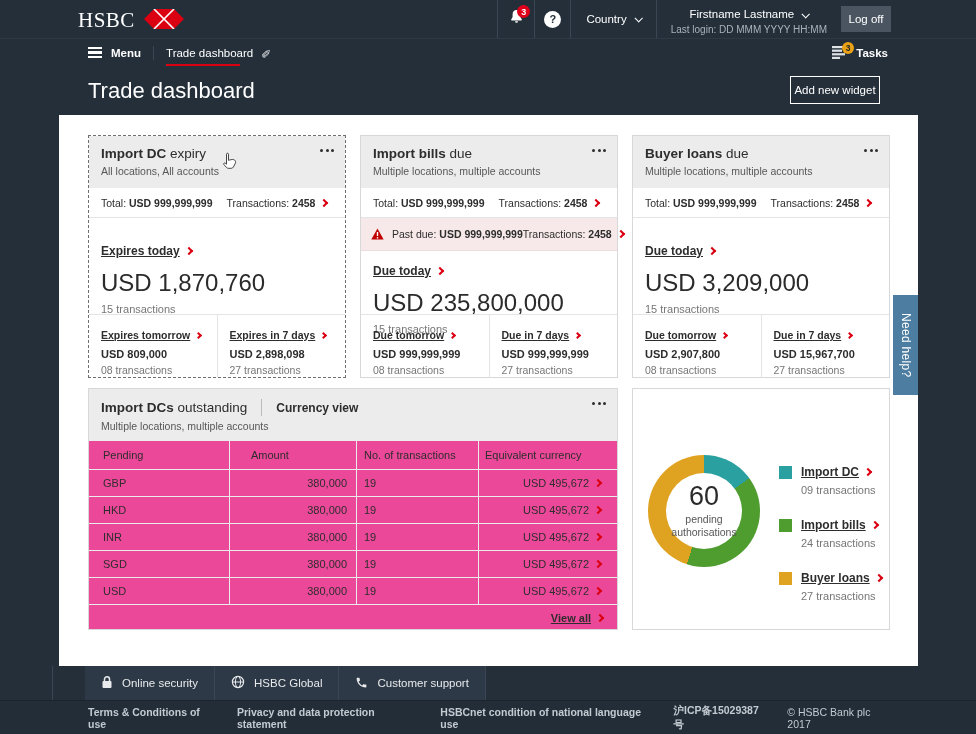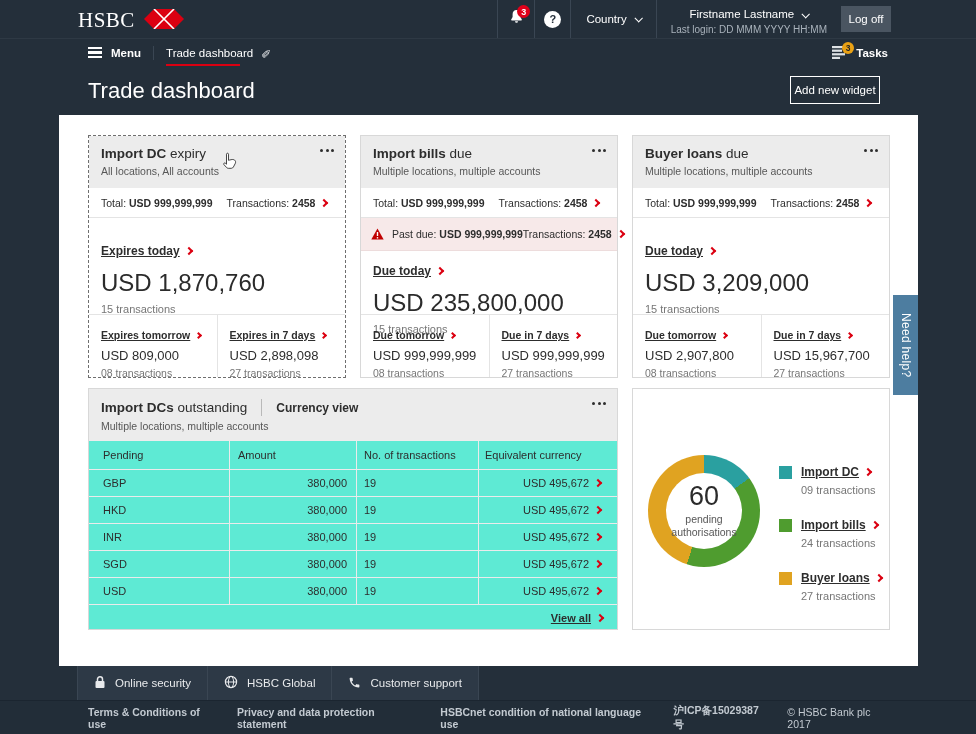--- a/index.html
+++ b/index.html
@@ -83,39 +83,39 @@
   .card-main { padding:0 12px; }
   .pad-lg { padding-top:23px; } .pad-sm { padding-top:10px; }
   .main-link { font-size:12px; display:inline-flex; align-items:center; }
   .main-amount { font-size:24px; color:#2b2b2b; margin-top:10px; white-space:nowrap; }
   .main-sub { font-size:11px; color:#767676; margin-top:6px; }
   .card-bottom { position:absolute; left:0; right:0; bottom:0; height:63px; border-top:1px solid #e4e4e4; display:flex; }
   .bcell { flex:1; padding:10px 0 0 12px; }
   .bcell + .bcell { border-left:1px solid #e4e4e4; }
   .b-link { font-size:10.5px; display:inline-flex; align-items:center; }
   .b-link .chev { width:5px; height:5px; }
-  .b-amount { font-size:13px; font-weight:400; margin-top:5px; }
+  .b-amount { font-size:11px; font-weight:700; margin-top:5px; }
   .b-sub { font-size:10.5px; color:#767676; margin-top:4px; }
 
   
-  .twidget { position:absolute; left:88px; top:388px; width:530px; height:242px; background:#5eead4; border:1px solid #d8d8d8; }
+  .twidget { position:absolute; left:88px; top:388px; width:530px; height:242px; background:#ec4899; border:1px solid #d8d8d8; }
   .w-head { height:52px; background:#ececec; padding:10px 12px 0; position:relative; }
   .w-title-row { display:flex; align-items:center; }
   .w-title { font-size:13.5px; }
   .w-title b { font-weight:700; }
   .w-vline { width:1px; height:17px; background:#b9b9b9; margin:0 14px; }
   .w-view { font-size:12px; font-weight:700; }
   .w-sub { font-size:10.5px; color:#575757; margin-top:4px; }
   .tgrid { font-size:11px; }
   .trow { display:grid; grid-template-columns:140px 127px 122px 1fr; align-items:center; height:27px; border-top:1px solid #ebebeb; }
   .trow.thead { height:28px; border-top:none; color:#2d2d2d; }
   .trow > div { height:100%; display:flex; align-items:center; }
   .trow > div:nth-child(1) { padding-left:14px; }
   .trow > div:nth-child(2) { justify-content:flex-end; padding-right:9px; border-left:1px solid #ebebeb; }
-  .trow.thead > div:nth-child(2) { justify-content:flex-start; padding-left:8px; }
+  .trow.thead > div:nth-child(2) { justify-content:flex-start; padding-left:21px; }
   .trow > div:nth-child(3) { padding-left:7px; border-left:1px solid #ebebeb; }
   .trow > div:nth-child(4) { justify-content:flex-end; padding-right:16px; border-left:1px solid #ebebeb; }
   .trow.thead > div:nth-child(4) { justify-content:flex-start; padding-left:6px; }
   .viewall-row { height:26px; border-top:1px solid #ebebeb; display:flex; align-items:center; justify-content:flex-end; padding-right:14px; }
   .viewall { font-size:11px; display:inline-flex; align-items:center; }
 
   
   .pwidget { position:absolute; left:632px; top:388px; width:258px; height:242px; background:#fff; border:1px solid #d8d8d8; }
   .donut { position:absolute; left:15px; top:66px; width:112px; height:112px; border-radius:50%; }
   .donut-hole { position:absolute; left:18px; top:18px; width:76px; height:76px; border-radius:50%;
@@ -132,21 +132,21 @@
   
   .needhelp { position:absolute; left:893px; top:295px; width:25px; height:100px; background:#4d7da0;
     color:#fff; font-size:12px; writing-mode:vertical-rl; display:flex; align-items:center; justify-content:center;
     cursor:pointer; z-index:20; letter-spacing:.3px; }
 
   
   .cursor { position:absolute; left:223px; top:152px; z-index:50; pointer-events:none; }
 
   
   .flinks { position:absolute; left:0; top:666px; width:976px; height:34px; background:#242f3a; display:flex; }
-  .flinks-row { margin-left:77px; display:flex; align-items:stretch; border-left:1px solid #3a4653; }
+  .flinks-row { margin-left:52px; display:flex; align-items:stretch; border-left:1px solid #3a4653;padding-left:32px; }
   .fcell { display:flex; align-items:center; padding:0 16px; background:#2d3946; border-right:1px solid #3a4653;
     color:#e8eaec; font-size:11.5px; cursor:pointer; gap:9px; }
   .legal { position:absolute; left:0; top:700px; width:976px; height:34px; background:#222d38;
     border-top:1px solid #1b2530; display:flex; align-items:center; padding:0 85px 0 88px; }
   .legal a { color:#c3cad1; font-size:10.5px; text-decoration:none; margin-right:23px; cursor:pointer; }
   .copyright { margin-left:auto; color:#c3cad1; font-size:10.5px; }
 </style>
 </head>
 <body>
 

